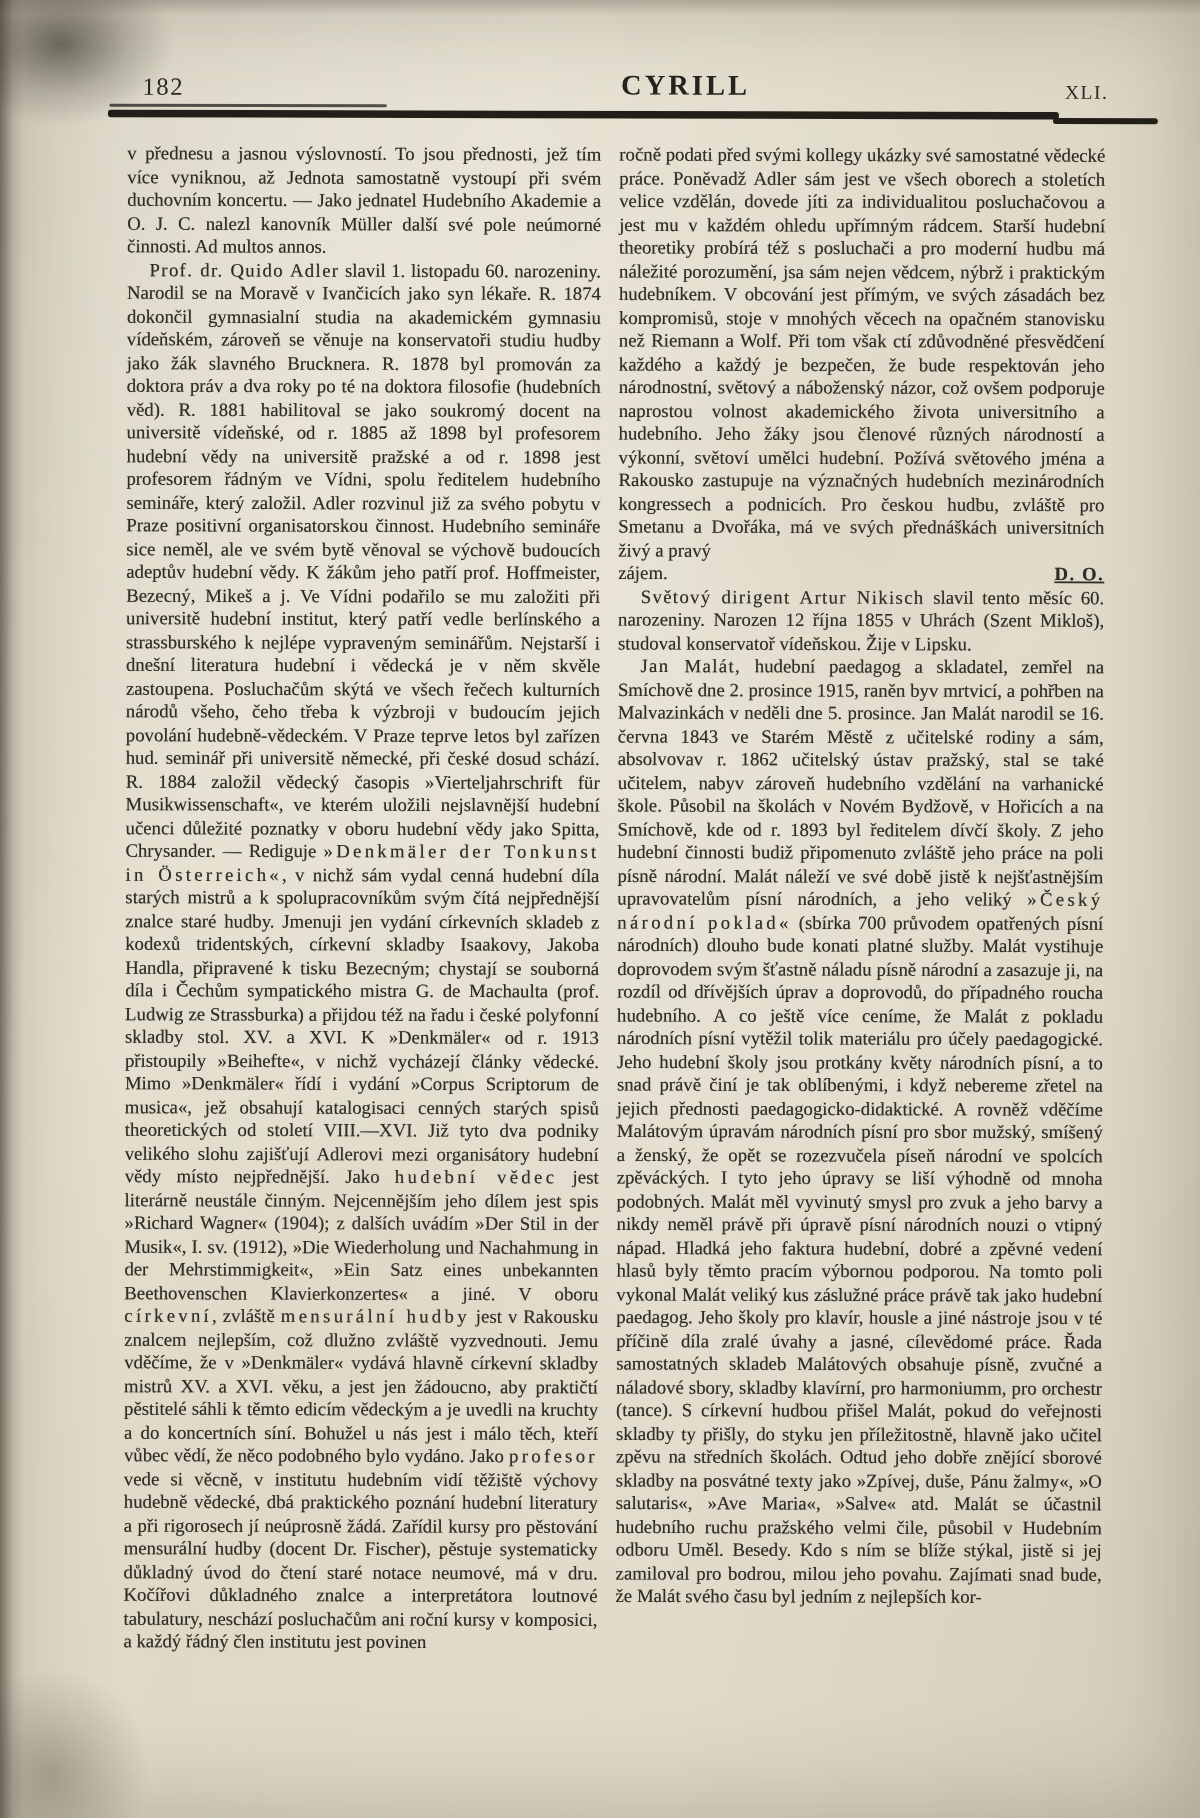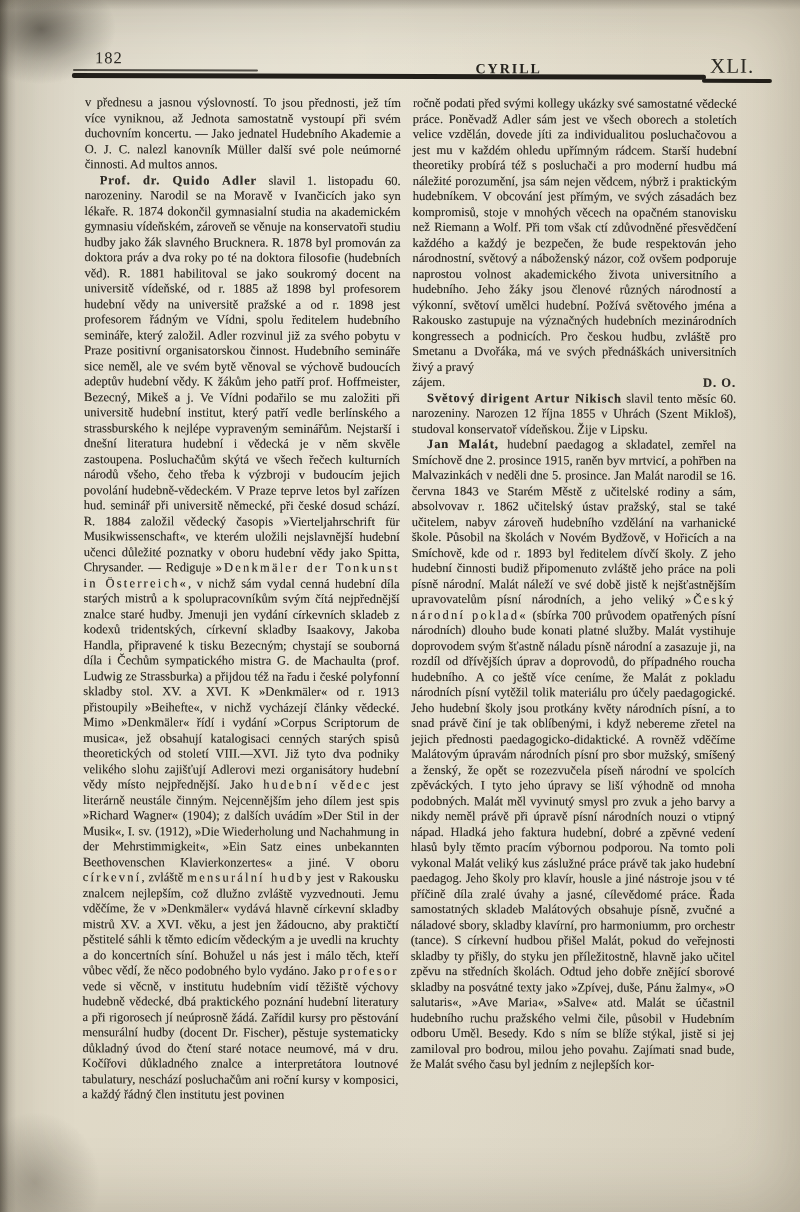--- a/index.html
+++ b/index.html
@@ -27,44 +27,44 @@
     background:linear-gradient(to bottom,rgba(40,34,24,0.20),transparent);}
   #stain-1{left:430px;top:180px;width:260px;height:340px;border-radius:50%;
     background:radial-gradient(closest-side,rgba(140,120,85,0.07),transparent);}
   #stain-2{left:120px;top:700px;width:300px;height:260px;border-radius:50%;
     background:radial-gradient(closest-side,rgba(150,130,95,0.06),transparent);}
   #vignette{inset:0;box-shadow:inset 0 0 70px rgba(60,50,32,0.28);}
 
   #content{position:absolute;inset:0;transform:rotate(0.15deg);transform-origin:40px 60px;}
 
   .hdr-num{position:absolute;left:95px;top:48px;font-size:16.5px;letter-spacing:1px;color:#2c2a24;}
-  .hdr-title{position:absolute;left:372px;top:46px;width:170px;text-align:right;
-    font-size:14px;font-weight:700;letter-spacing:2px;color:#26241f;margin-top:14px;}
-  .hdr-vol{position:absolute;left:710px;top:52px;font-size:21px;letter-spacing:1px;color:#2c2a24;}
+  .hdr-title{position:absolute;left:372px;top:46px;width:170px;text-align:center;
+    font-size:19px;font-weight:700;letter-spacing:2px;color:#26241f;}
+  .hdr-vol{position:absolute;left:710px;top:52px;font-size:13px;letter-spacing:1px;color:#2c2a24;}
 
   .rule{position:absolute;background:#221f1a;border-radius:2px;}
   #rule-thin{top:69px;left:73px;width:185px;height:2px;opacity:0.75;}
   #rule-main{top:73px;left:72px;width:634px;height:5px;}
   #rule-right{top:77px;left:702px;width:70px;height:4px;}
 
   #columns{
     position:absolute;left:85px;top:95px;right:63px;
     display:flex;gap:12px;
     color:#302d27;
     font-size:12.5px;line-height:15.5px;
     text-shadow:0 0 0.5px rgba(45,40,32,0.55);
   }
   #col-left{flex:0 0 316px;}
   #col-right{flex:1;}
   .para{margin:0;text-align:justify;}
   .para.indent{text-indent:15px;}
-  .bold{font-weight:700;letter-spacing:0.9px;}
+  .bold{font-weight:400;letter-spacing:0.9px;}
   .spaced{letter-spacing:2.2px;}
   .sigline{display:flex;justify-content:space-between;}
-  .sigline .sig{font-weight:700;letter-spacing:1px;}
+  .sigline .sig{font-weight:700;letter-spacing:1px;text-decoration:underline;}
 </style>
 </head>
 <body>
 
 <div id="paper">
   <div id="content">
     <div class="hdr-num">182</div>
     <div class="hdr-title">CYRILL</div>
     <div class="hdr-vol">XLI.</div>
     <div class="rule" id="rule-thin"></div>

